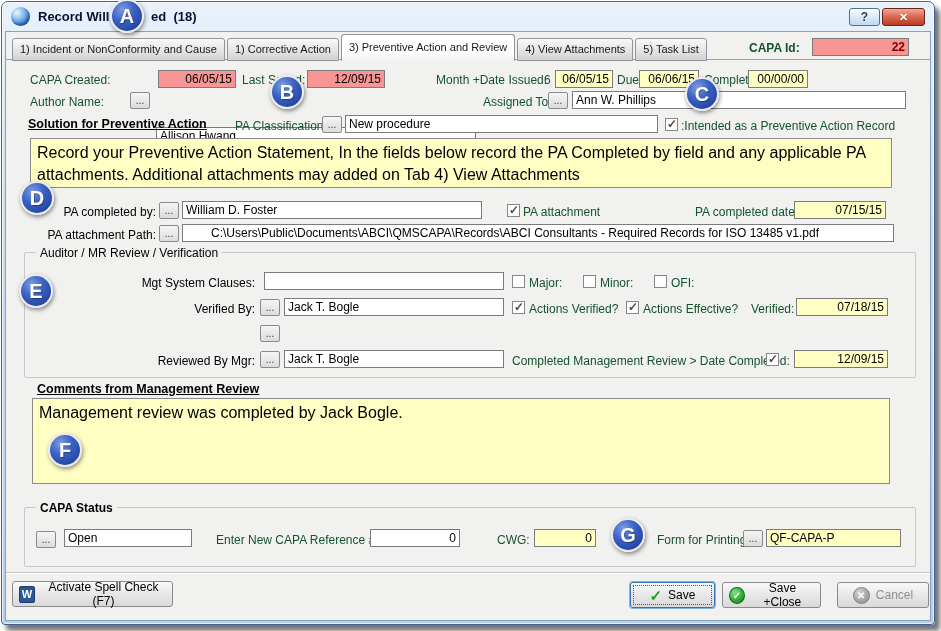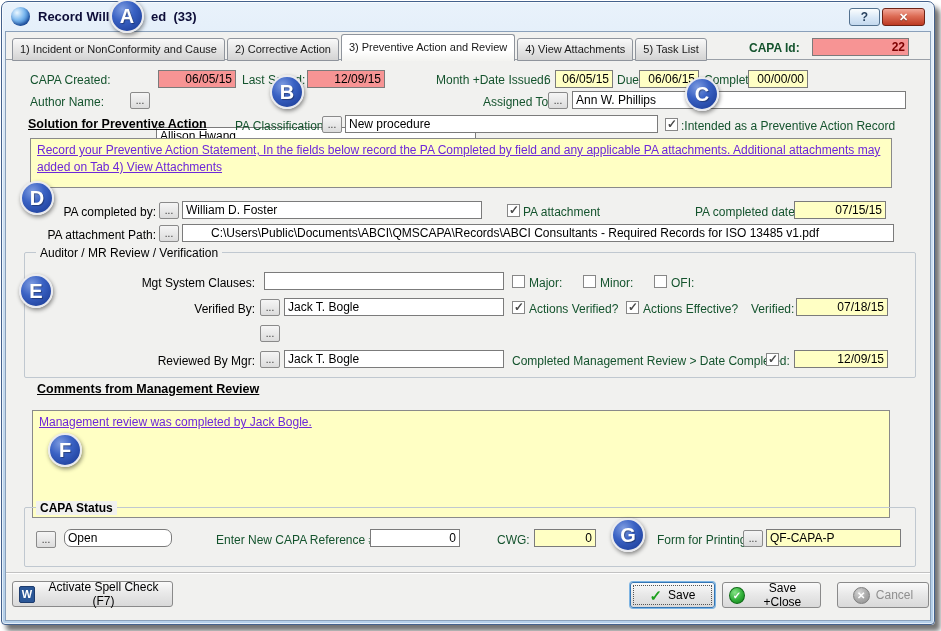--- a/index.html
+++ b/index.html
@@ -31,21 +31,21 @@
   .bold{font-weight:bold;}
   .heading{position:absolute;font-size:12.5px;font-weight:bold;text-decoration:underline;white-space:nowrap;}
   .in{position:absolute;height:18px;border:1px solid #7b7b7b;background:#fff;font:12px "Liberation Sans",sans-serif;padding:0 3px;box-sizing:border-box;color:#000;}
   .pink{background:var(--field_pink,#f79494);text-align:right;}
   .yellow{background:var(--field_yellow,#ffffc4);}
   .right{text-align:right;}
   .capa-val{font-weight:bold;color:var(--capa_value,#7d0000);}
   .dots{position:absolute;width:20px;height:17px;border:1px solid #8a8a8a;background:linear-gradient(#f5f5f5,#dcdcdc);border-radius:2px;font-size:10px;line-height:6px;color:#333;padding:0;font-family:"Liberation Sans",sans-serif;}
   .cb{position:absolute;width:13px;height:13px;background:#fff;border:1px solid #878787;box-sizing:border-box;}
   .cb.checked::after{content:"\2713";position:absolute;left:1px;top:-2px;font-size:12px;font-weight:bold;color:#4a4a4a;}
-  .memo{position:absolute;background:var(--field_yellow,#ffffc4);border:1px solid #8a8a8a;font-size:12px;padding:3px 6px;box-sizing:border-box;line-height:1.4;color:#6d28d9;text-decoration:underline;}
+  .memo{position:absolute;background:var(--field_yellow,#ffffc4);border:1px solid #8a8a8a;font-size:16px;padding:3px 6px;box-sizing:border-box;line-height:1.4;color:#000000;}
   .groupbox{position:absolute;border:1px solid #c0c8d0;border-radius:2px;}
   .grouplabel{position:absolute;font-size:12px;background:#f1f1ef;padding:0 4px;white-space:nowrap;}
   
   .sep{position:absolute;left:0;right:0;top:540px;height:1px;background:#c2c2c2;box-shadow:0 1px 0 #ffffff;}
   .btn{position:absolute;height:26px;border:1px solid #8a8a8a;border-radius:3px;
     background:linear-gradient(#fafafa,#e9e9e9 45%,#d9d9d9);font-size:12px;color:#000;
     display:flex;align-items:center;justify-content:center;gap:6px;box-sizing:border-box;font-family:"Liberation Sans",sans-serif;}
   .btn.primary{border:1px solid #3476b5;box-shadow:0 0 0 1px #7fb5e3;outline:1px dotted #555;outline-offset:-4px;}
   .btn.disabled{color:var(--disabled_gray,#8f8f8f);}
   .check-green{color:var(--save_green,#1ca01c);font-weight:bold;font-size:15px;line-height:15px;}
@@ -62,33 +62,33 @@
 </style>
 </head>
 <body>
 
 <div class="stage">
   <div class="window">
 
     <div class="titlebar">
       <div class="appicon"></div>
       <span class="title-text" style="left:36px;">Record Will Be</span>
-      <span class="title-text" style="left:149px;">ed  (33)</span>
+      <span class="title-text" style="left:149px;">ed  (18)</span>
       <div class="tb-btn help">?</div>
       <div class="tb-btn close">
           <span>✕</span>
         </div>
     </div>
 
     <div class="client">
 
       <div class="tabline"></div>
       <div class="tabbar">
         <div class="tab">1) Incident or NonConformity and Cause</div>
-        <div class="tab">2) Corrective Action</div>
+        <div class="tab">1) Corrective Action</div>
         <div class="tab active">3) Preventive Action and Review</div>
         <div class="tab">4) View Attachments</div>
         <div class="tab">5) Task List</div>
       </div>
       <span class="lbl bold" style="left:743px;top:9px;">CAPA Id:</span>
       <input class="in pink capa-val" style="left: 806px; top: 6px; width: 97px;" readonly="" value="22">
 
       <span class="lbl" style="left:24px;top:41px;">CAPA Created:</span>
       <input class="in pink" style="left: 152px; top: 38px; width: 78px;" readonly="" value="06/05/15">
       <span class="lbl" style="left:236px;top:41px;">Last Saved:</span>
@@ -154,26 +154,26 @@
       <button class="dots" style="left:254px;top:293px;">...</button>
 
       <span class="rlbl" style="left:30px;top:322px;width:219px;">Reviewed By Mgr:</span>
       <button class="dots" style="left:254px;top:319px;">...</button>
       <input class="in" style="left: 278px; top: 318px; width: 220px;" value="Jack T. Bogle">
       <span class="lbl" style="left:506px;top:322px;">Completed Management Review &gt; Date Completed:</span>
       <span class="cb checked" style="left:760px;top:321px;"></span>
       <input class="in yellow right" style="left: 788px; top: 318px; width: 94px;" readonly="" value="12/09/15">
 
       <span class="heading" style="left:31px;top:350px;">Comments from Management Review</span>
-      <div class="memo" style="left:26px;top:378px;width:858px;height:108px;">Management review was completed by Jack Bogle.</div>
+      <div class="memo" style="left:26px;top:366px;width:858px;height:86px;">Management review was completed by Jack Bogle.</div>
 
       <div class="groupbox" style="left:18px;top:475px;width:890px;height:58px;"></div>
       <span class="grouplabel bold" style="left:30px;top:469px;">CAPA Status</span>
       <button class="dots" style="left:30px;top:499px;">...</button>
-      <input class="in" style="left: 58px; top: 497px; width: 108px; border-radius: 7px;" value="Open">
+      <input class="in" style="left: 58px; top: 497px; width: 128px;" value="Open">
       <span class="lbl" style="left:210px;top:501px;">Enter New CAPA Reference #:</span>
       <input class="in right" style="left: 364px; top: 497px; width: 90px;" value="0">
       <span class="lbl" style="left:491px;top:501px;">CWG:</span>
       <input class="in yellow right" style="left: 528px; top: 497px; width: 62px;" readonly="" value="0">
       <span class="lbl" style="left:651px;top:501px;">Form for Printing:</span>
       <button class="dots" style="left:737px;top:498px;">...</button>
       <input class="in yellow" style="left: 760px; top: 497px; width: 135px;" readonly="" value="QF-CAPA-P">
 
       <div class="sep"></div>
       <button class="btn" style="left:6px;top:549px;width:161px;">

